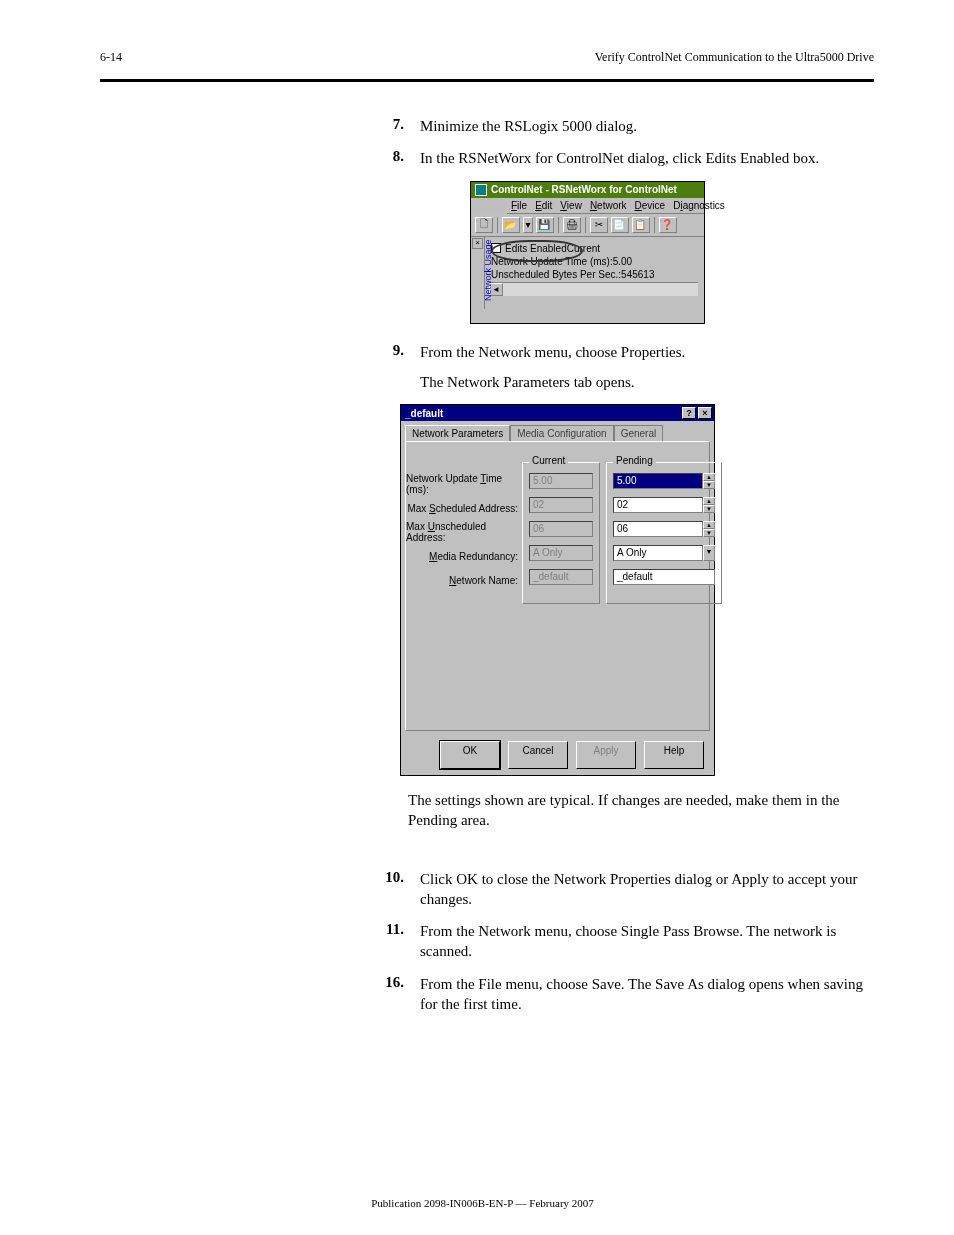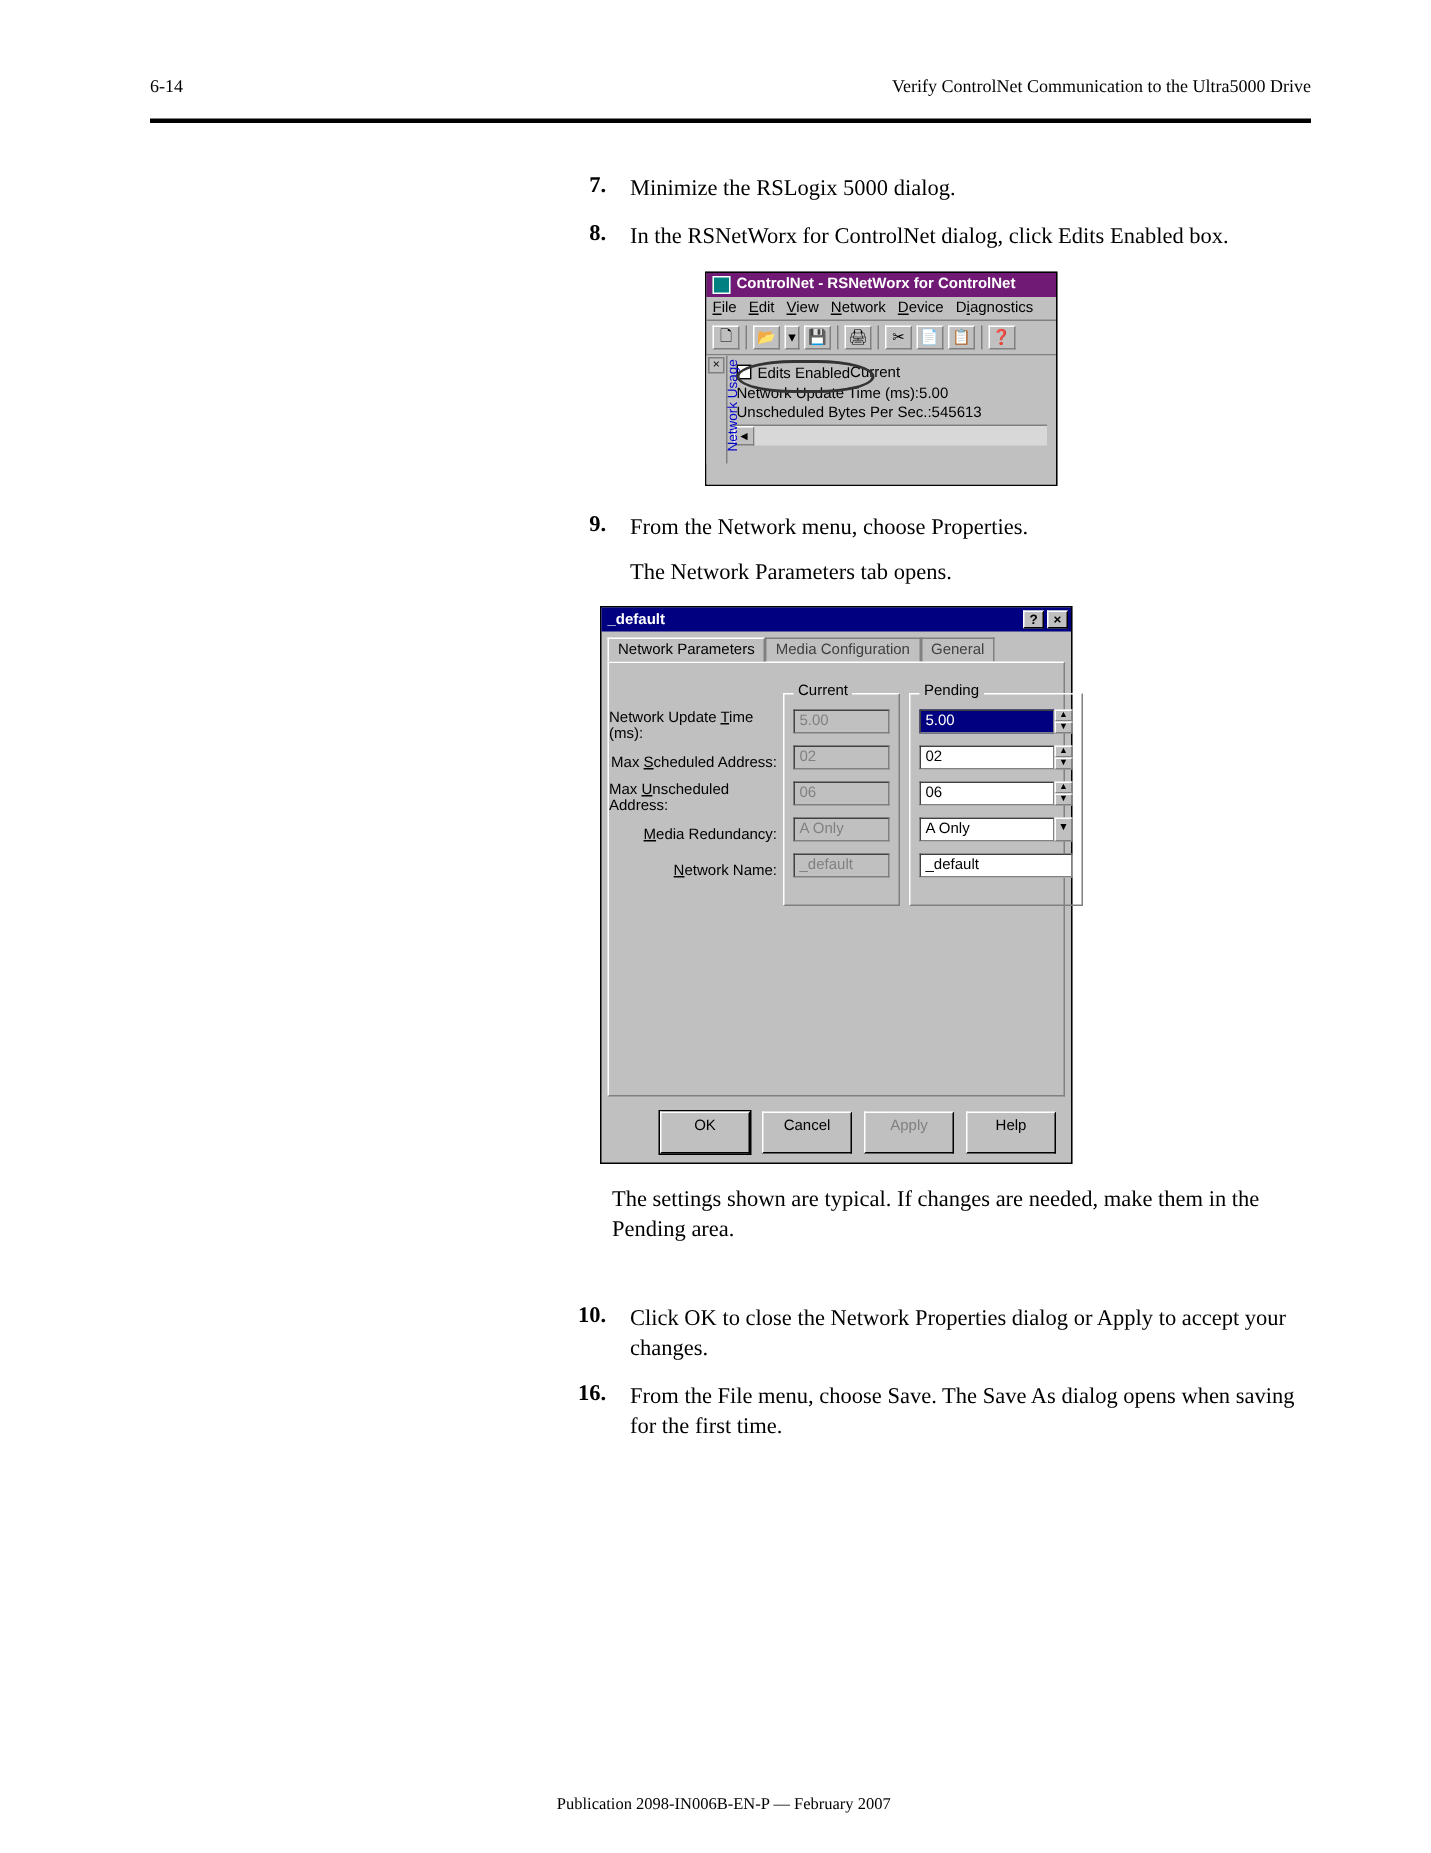--- a/index.html
+++ b/index.html
@@ -48,39 +48,40 @@
 
   
   .rsn-window {
     width: 235px;
     border: 1px solid #000;
     background: #bfbfbf;
     font-family: "MS Sans Serif", Tahoma, Arial, sans-serif;
     font-size: 10px;
   }
   .rsn-title {
-    background: #701a75;
+    background: #4d7c0f;
     color: #fff;
     padding: 2px 4px;
     display: flex;
     align-items: center;
     gap: 4px;
     font-weight: 700;
     font-size: 10px;
   }
   .rsn-title .icon-slot {
     width: 12px; height: 12px; background: #008080; border: 1px solid #fff;
   }
   .rsn-menu {
     background: #c0c0c0;
     padding: 2px 4px;
     display: flex;
     gap: 8px;
     border-bottom: 1px solid #808080;
     font-size: 10px;
+    margin-left: 36px;
   }
   .rsn-menu span { cursor: default; }
   .rsn-menu .m-letter { text-decoration: underline; }
   .rsn-tool {
     background: #c0c0c0;
     padding: 3px 4px;
     display: flex;
     gap: 3px;
     border-bottom: 1px solid #808080;
   }
@@ -343,20 +344,24 @@
     </div>
   </div>
 
   <div class="below-dialog">The settings shown are typical. If changes are needed, make them in the Pending area.</div>
 
   <div class="step">
     <div class="step-num">10.</div>
     <div class="step-body">Click OK to close the Network Properties dialog or Apply to accept your changes.</div>
   </div>
 
+  <div class="step">
+    <div class="step-num">11.</div>
+    <div class="step-body">From the Network menu, choose Single Pass Browse. The network is scanned.</div>
+  </div>
 
   <div class="step">
     <div class="step-num">16.</div>
     <div class="step-body">From the File menu, choose Save. The Save As dialog opens when saving for the first time.</div>
   </div>
 
 </div>
 
 <div class="pubno">Publication 2098-IN006B-EN-P — February 2007</div>
 

